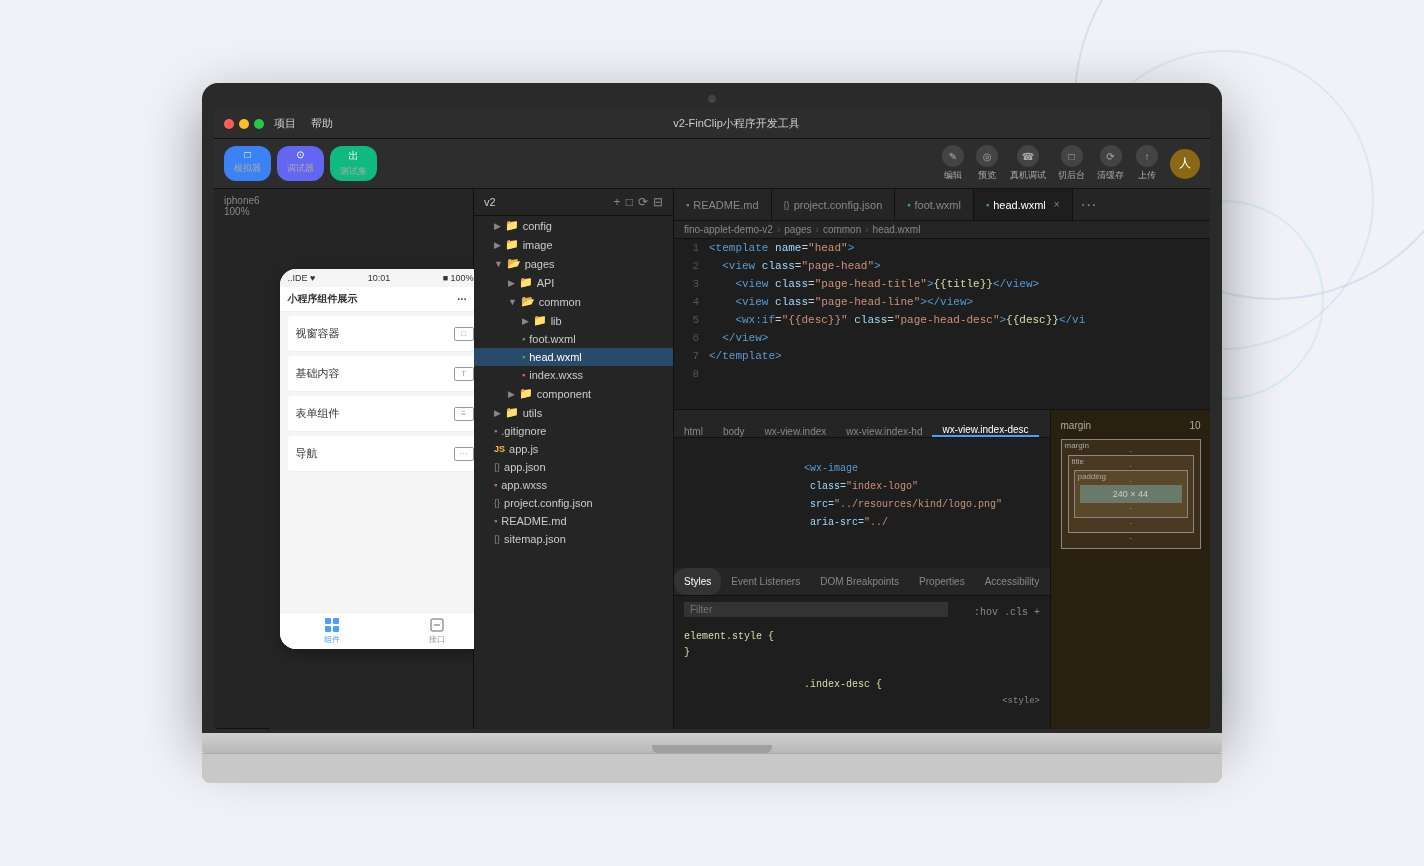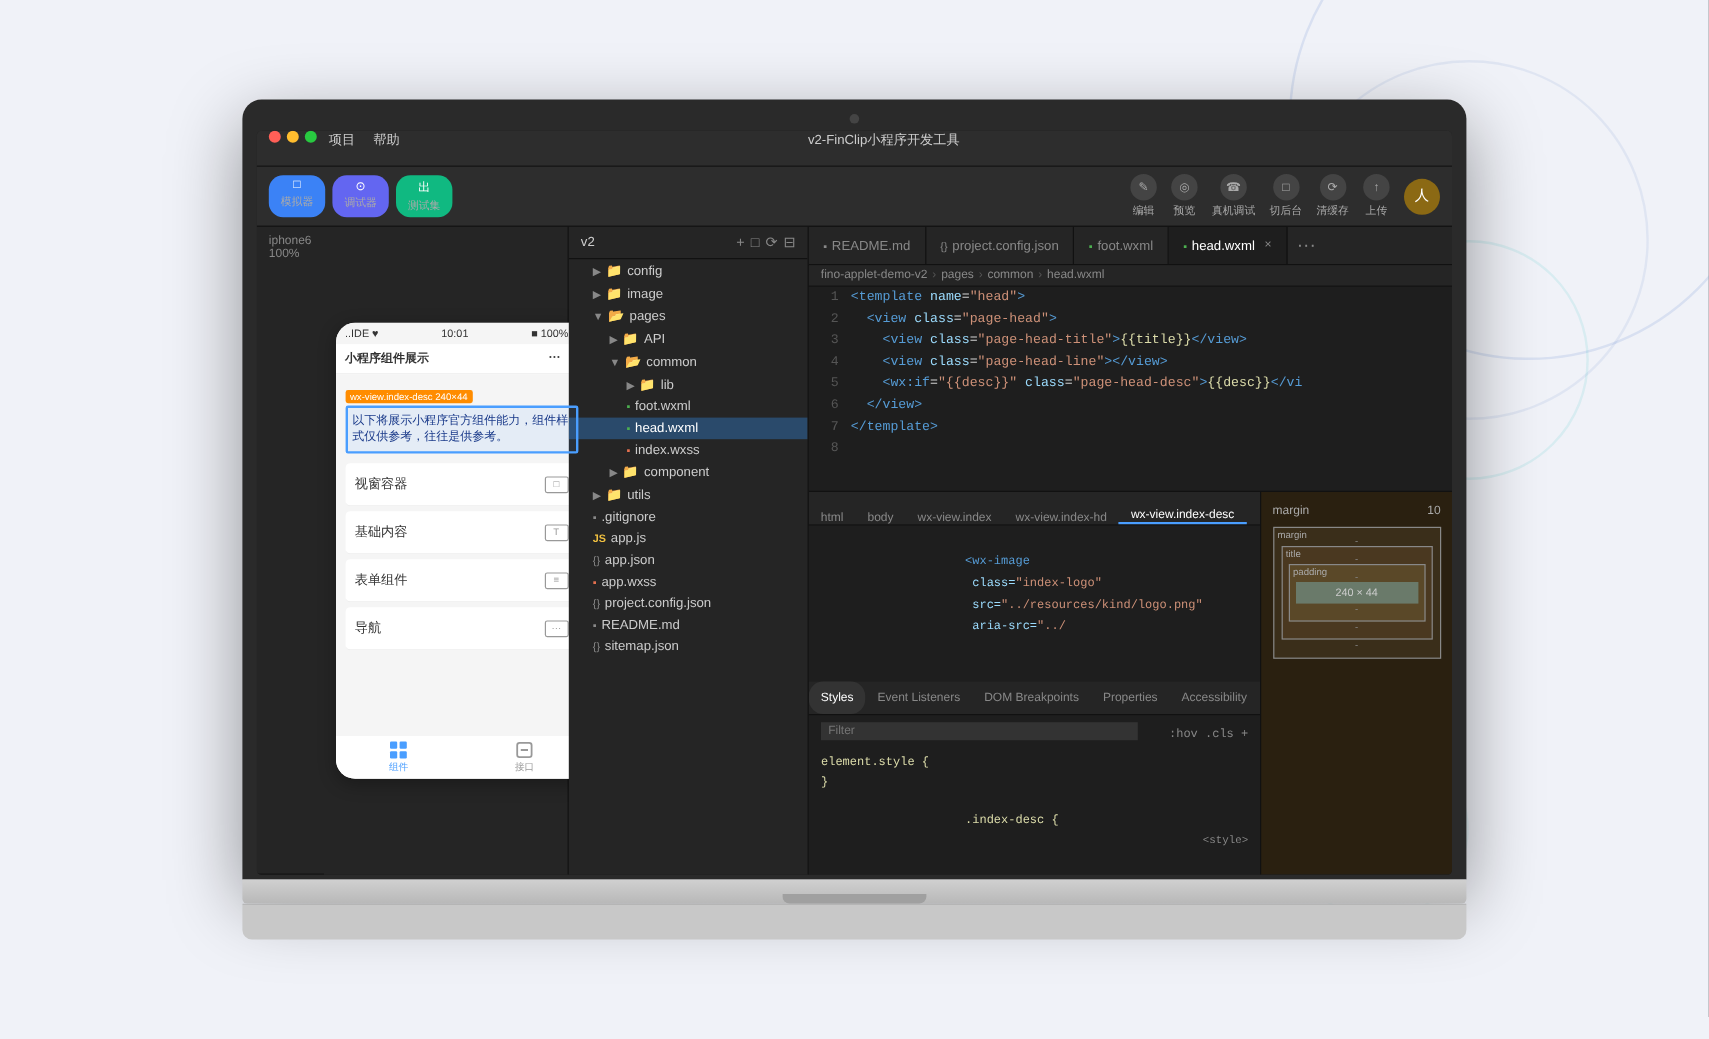--- a/index.html
+++ b/index.html
@@ -88,20 +88,21 @@
       flex-direction: column;
       height: 100%;
       background: #1e1e1e;
     }
 
     
     .title-bar {
       background: #2d2d2d;
       height: 30px;
       display: flex;
+      align-items: center;
       padding: 0 10px;
       border-bottom: 1px solid #111;
       flex-shrink: 0;
     }
     .title-bar-controls {
       display: flex;
       gap: 5px;
       margin-right: 10px;
     }
     .title-bar-btn {
@@ -653,28 +654,20 @@
                 </div>
                 <div class="phone-title-bar">
                   <span>小程序组件展示</span>
                   <div style="display:flex;gap:6px;">
                     <span>···</span>
                     <span>✕</span>
                   </div>
                 </div>
                 <div class="phone-content">
 
-                  <div style="margin:8px;position:relative;">
-                    
-                    <div style="font-size:8px;color:#fff;background:#ff8c00;padding:1px 4px;border-radius:2px;display:inline-block;margin-bottom:2px;white-space:nowrap;">wx-view.index-desc  240×44</div>
-                    
-                    <div class="component-selected" style="padding:4px;border-radius:2px;">
-                      <div style="font-size:10px;color:#1a3a8a;line-height:1.4;">以下将展示小程序官方组件能力，组件样式仅供参考，往往是供参考。</div>
-                    </div>
-                  </div>
 
                   <div class="phone-list-item">
                     <span>视窗容器</span>
                     <div class="phone-list-icon">□</div>
                   </div>
                   <div class="phone-list-item">
                     <span>基础内容</span>
                     <div class="phone-list-icon">T</div>
                   </div>
                   <div class="phone-list-item">

